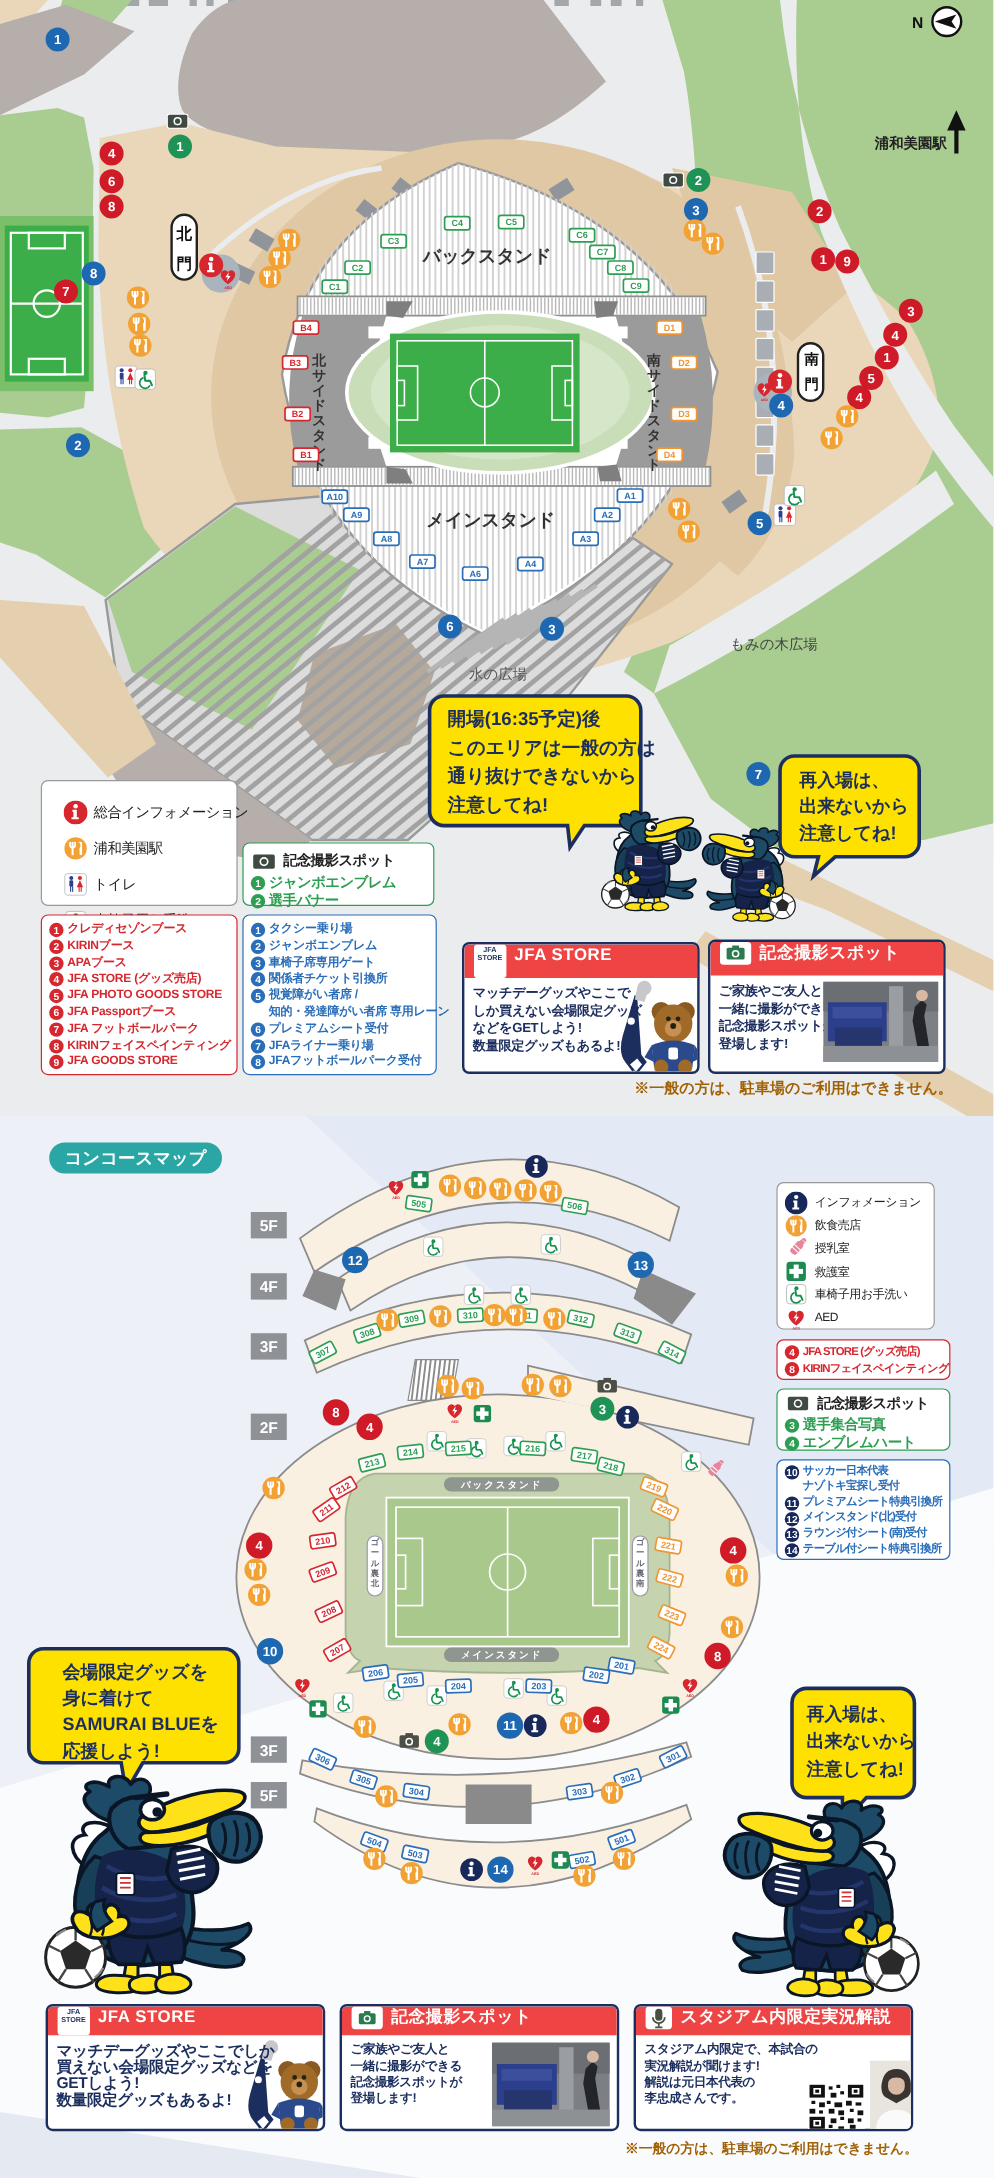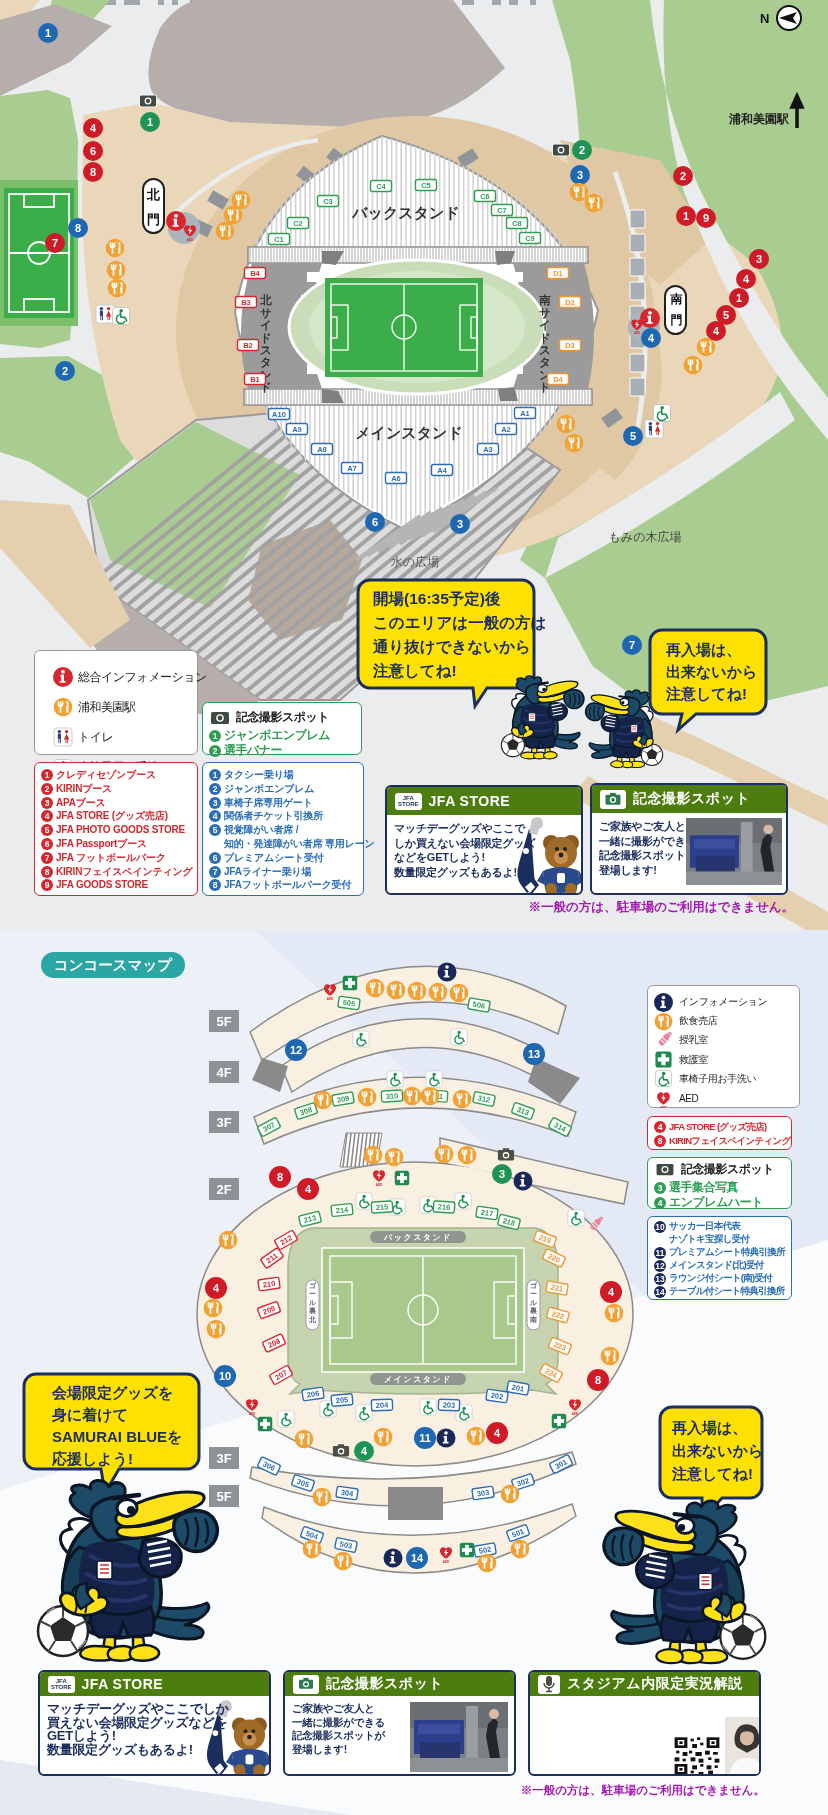--- a/index.html
+++ b/index.html
@@ -15,27 +15,27 @@
 .li.r{color:#d6272e;font-weight:bold;font-size:10px;margin:0;line-height:13.8px;align-items:flex-start}
 .li.b{color:#2a6db8;font-weight:bold;font-size:10px;margin:0;line-height:13.8px;align-items:flex-start}
 .li.r .nb,.li.b .nb{margin-top:1px}
 .box .li.r span,.box .li.b span{letter-spacing:-0.2px}
 .sm .li.r,.sm .li.b{font-size:9.5px}.sm .li.r span,.sm .li.b span{letter-spacing:-0.7px}
 .sm .li.b{line-height:12.8px}
 .li.g{color:#2e9e52;font-weight:bold;font-size:12px;margin:0;line-height:15px}
 .nb{flex:0 0 auto;display:inline-block;width:12px;height:12px;line-height:12px;border-radius:50%;color:#fff;text-align:center;font-size:8.5px;margin-right:3px;font-weight:bold}
 .box .li.b{color:#2a6db8}
 .ibox{position:absolute;background:#fff;border:2px solid #1b2e5e;border-radius:6px;z-index:5;overflow:hidden}
-.ihead{background:#4d7c0f;color:#fff;height:28px;display:flex;align-items:center;padding:0 8px;border-radius:2px 2px 0 0}
+.ihead{background:#ef4444;color:#fff;height:28px;display:flex;padding:0 8px;border-radius:2px 2px 0 0}
 .ihead b{font-size:14px;letter-spacing:0.5px}
 .jfaicon{background:#fff;color:#1b2e5e;font-size:6px;font-weight:bold;line-height:6.5px;text-align:center;border-radius:3px;padding:2px 3px;margin-right:7px}
 .cicon{background:#fff;border-radius:3px;width:26px;height:19px;display:flex;align-items:center;justify-content:center;margin-right:7px}
 .ibody{padding:6px 7px;font-size:11px;line-height:14.5px;font-weight:bold;color:#1b2e5e;letter-spacing:-0.3px}
 .bear{position:absolute}
-.note{position:absolute;font-size:12.5px;font-weight:bold;color:#a21caf;text-align:right;z-index:6}
+.note{position:absolute;font-size:12.5px;font-weight:bold;color:#a16207;text-align:right;z-index:6}
 </style></head><body>
 <div class="page">
 <svg class="layer" style="top:0" width="828" height="932" viewBox="0 0 828 932">
 
 <defs>
 <g id="mascot">
 
  <path d="M95,118 C120,122 150,128 172,118 C178,124 168,134 150,140 C165,140 172,146 166,152 C150,158 120,150 100,138 Z" fill="#1d4a66" stroke="#0a1626" stroke-width="3" stroke-linejoin="round"></path>
  <path d="M102,126 C125,134 145,138 162,134" fill="none" stroke="#0a1626" stroke-width="2.5"></path>
 
@@ -1721,21 +1721,21 @@
         <b>記念撮影スポット</b>
       </div>
 <div class="ibody">ご家族やご友人と<br>一緒に撮影ができる<br>記念撮影スポットが<br>登場します!</div>
 <svg class="bear" style="left:94px;top:33px" width="96" height="67" viewBox="0 0 98 70" preserveAspectRatio="none">
         <use href="#photospot"></use>
       </svg>
 </div>
 
 <div class="note" style="left:394px;top:899px;width:400px;">※一般の方は、駐車場のご利用はできません。</div>
 
-<div class="box" style="left:647px;top:985px;width:153px;height:123px;border:1.5px solid #999;padding-top:6px">
+<div class="box" style="left:647px;top:985px;width:132px;height:123px;border:1.5px solid #999;padding-top:6px">
 <div class="li2">
         <svg width="19" height="19" viewBox="-10 -10 20 20">
           <use href="#iinfon"></use>
         </svg>
         <span>インフォメーション</span>
       </div>
 <div class="li2">
         <svg width="19" height="19" viewBox="-10 -10 20 20">
           <use href="#food"></use>
         </svg>
@@ -1846,20 +1846,21 @@
 
 <div class="ibox" style="left:528px;top:1670px;width:233px;height:106px;">
 <div class="ihead" style="height:24px">
         <span class="cicon" style="width:22px">
           <svg width="14" height="18" viewBox="0 0 14 18">
             <use href="#mic"></use>
           </svg>
         </span>
         <b>スタジアム内限定実況解説</b>
       </div>
+<div class="ibody" style="font-size:10.5px;line-height:13.5px">スタジアム内限定で、本試合の<br>実況解説が聞けます!<br>解説は元日本代表の<br>李忠成さんです。</div>
 <svg class="bear" style="left:143px;top:64px" width="48" height="40" viewBox="0 0 60 60" preserveAspectRatio="none">
         <use href="#qr"></use>
       </svg>
 <svg class="bear" style="left:195px;top:45px" width="44" height="59" viewBox="0 0 50 66" preserveAspectRatio="none">
         <use href="#person"></use>
       </svg>
 </div>
 
 <div class="note" style="left:365px;top:1783px;width:400px;font-size:11.5px">※一般の方は、駐車場のご利用はできません。</div>
 </div>

